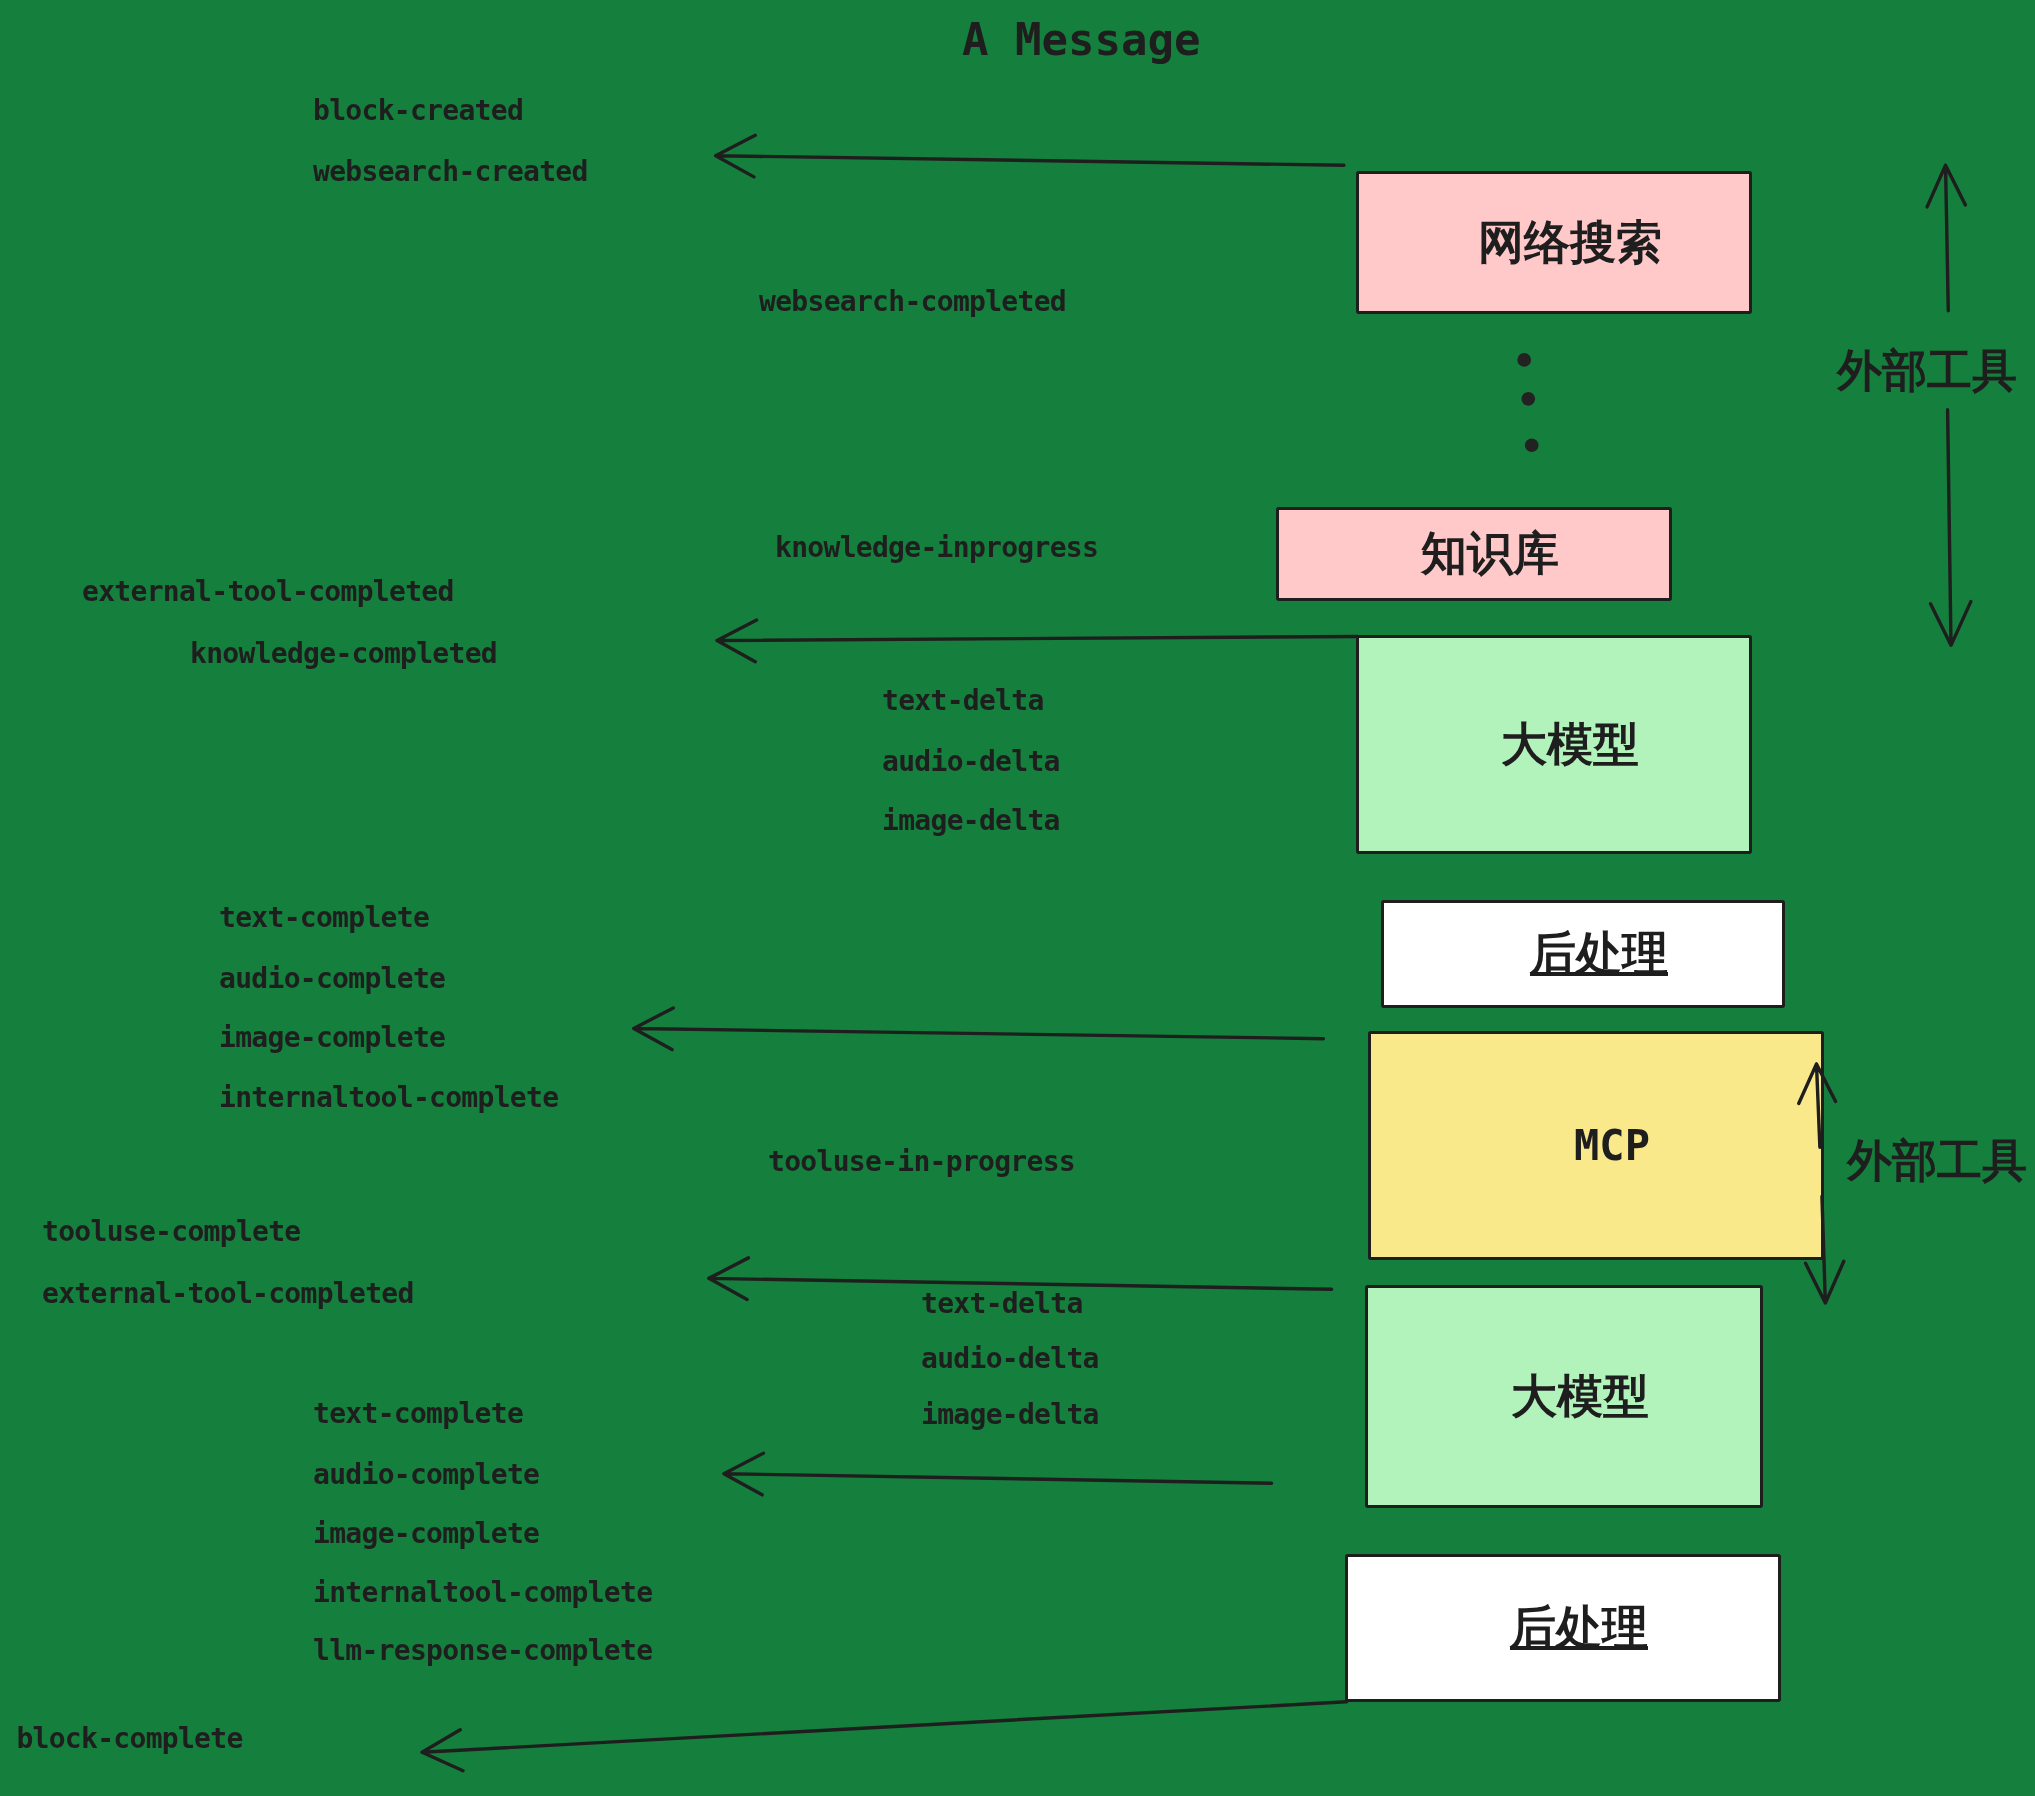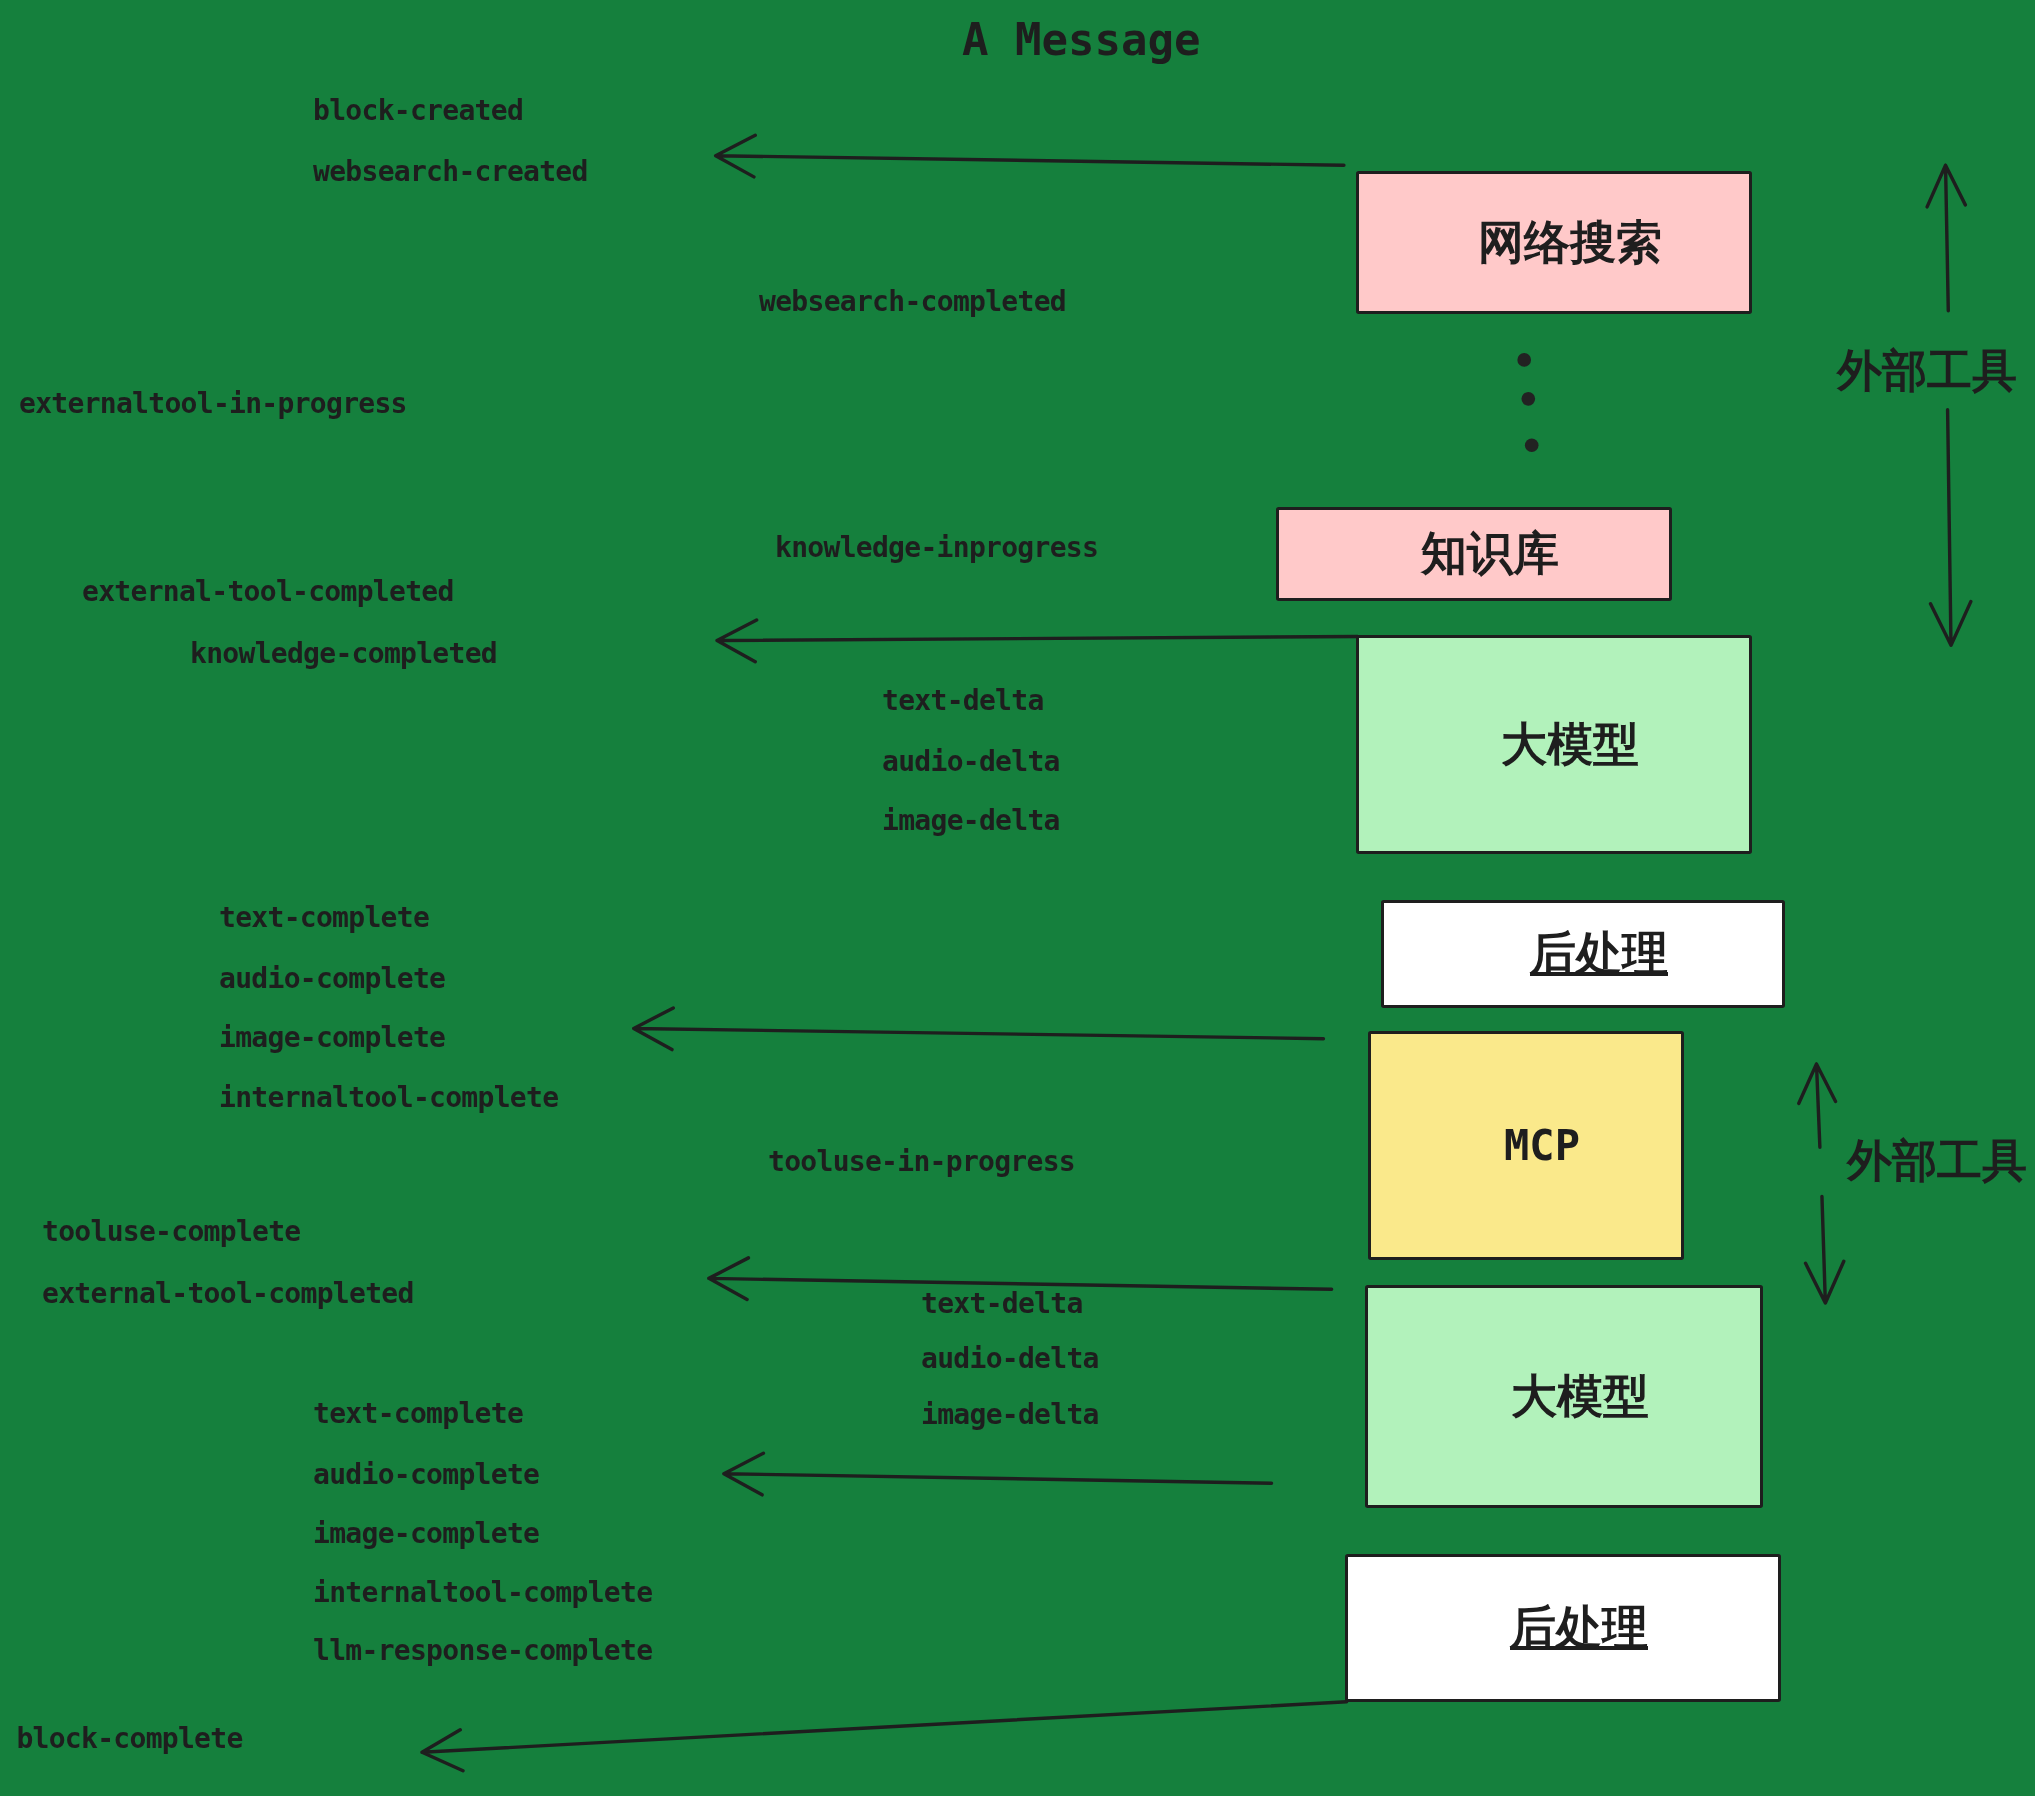--- a/index.html
+++ b/index.html
@@ -58,21 +58,20 @@
 </head>
 <body>
 
 <div class="canvas">
 
   <div class="title" style="left:962px;top:13.7px">A Message</div>
 
   <div class="lbl" style="left:313px;top:96px">block-created</div>
   <div class="lbl" style="left:313px;top:157px">websearch-created</div>
   <div class="lbl" style="left:759px;top:287px">websearch-completed</div>
-  <div class="lbl" style="left:19px;top:389px">externaltool-in-progress</div>
   <div class="lbl" style="left:775px;top:533px">knowledge-inprogress</div>
   <div class="lbl" style="left:82px;top:577px">external-tool-completed</div>
   <div class="lbl" style="left:190px;top:639px">knowledge-completed</div>
 
   <div class="lbl" style="left:882px;top:686px">text-delta</div>
   <div class="lbl" style="left:882px;top:747px">audio-delta</div>
   <div class="lbl" style="left:882px;top:806px">image-delta</div>
 
   <div class="lbl" style="left:219px;top:903px">text-complete</div>
   <div class="lbl" style="left:219px;top:964px">audio-complete</div>
@@ -93,21 +92,21 @@
   <div class="lbl" style="left:313px;top:1519px">image-complete</div>
   <div class="lbl" style="left:313px;top:1578px">internaltool-complete</div>
   <div class="lbl" style="left:313px;top:1636px">llm-response-complete</div>
 
   <div class="lbl" style="left:16.4px;top:1724px">block-complete</div>
 
   <div class="box bg-pink" style="left:1356px;top:171px;width:396px;height:143px">网络搜索</div>
   <div class="box bg-pink" style="left:1276px;top:507px;width:396px;height:94px">知识库</div>
   <div class="box bg-green" style="left:1356px;top:635px;width:396px;height:219px">大模型</div>
   <div class="box bg-white" style="left:1381px;top:900px;width:404px;height:108px">后处理</div>
-  <div class="box bg-yellow mono" style="left:1368px;top:1031px;width:316px;height:229px">MCP</div>
+  <div class="box bg-yellow mono" style="left:1368px;top:1031px;width:456px;height:229px">MCP</div>
   <div class="box bg-green" style="left:1365px;top:1285px;width:398px;height:223px">大模型</div>
   <div class="box bg-white" style="left:1345px;top:1554px;width:436px;height:148px">后处理</div>
 
   <div class="side" style="left:1837px;top:341px">外部工具</div>
   <div class="side" style="left:1847px;top:1131px">外部工具</div>
 
   <svg class="overlay" width="2035" height="1796" viewBox="0 0 2980 2630">
 
     <path d="M1968 242 L1048 228 M1106 198 L1048 228 L1104 259"></path>
     <path d="M1988 932 L1050 938 M1108 908 L1050 938 L1106 969"></path>

